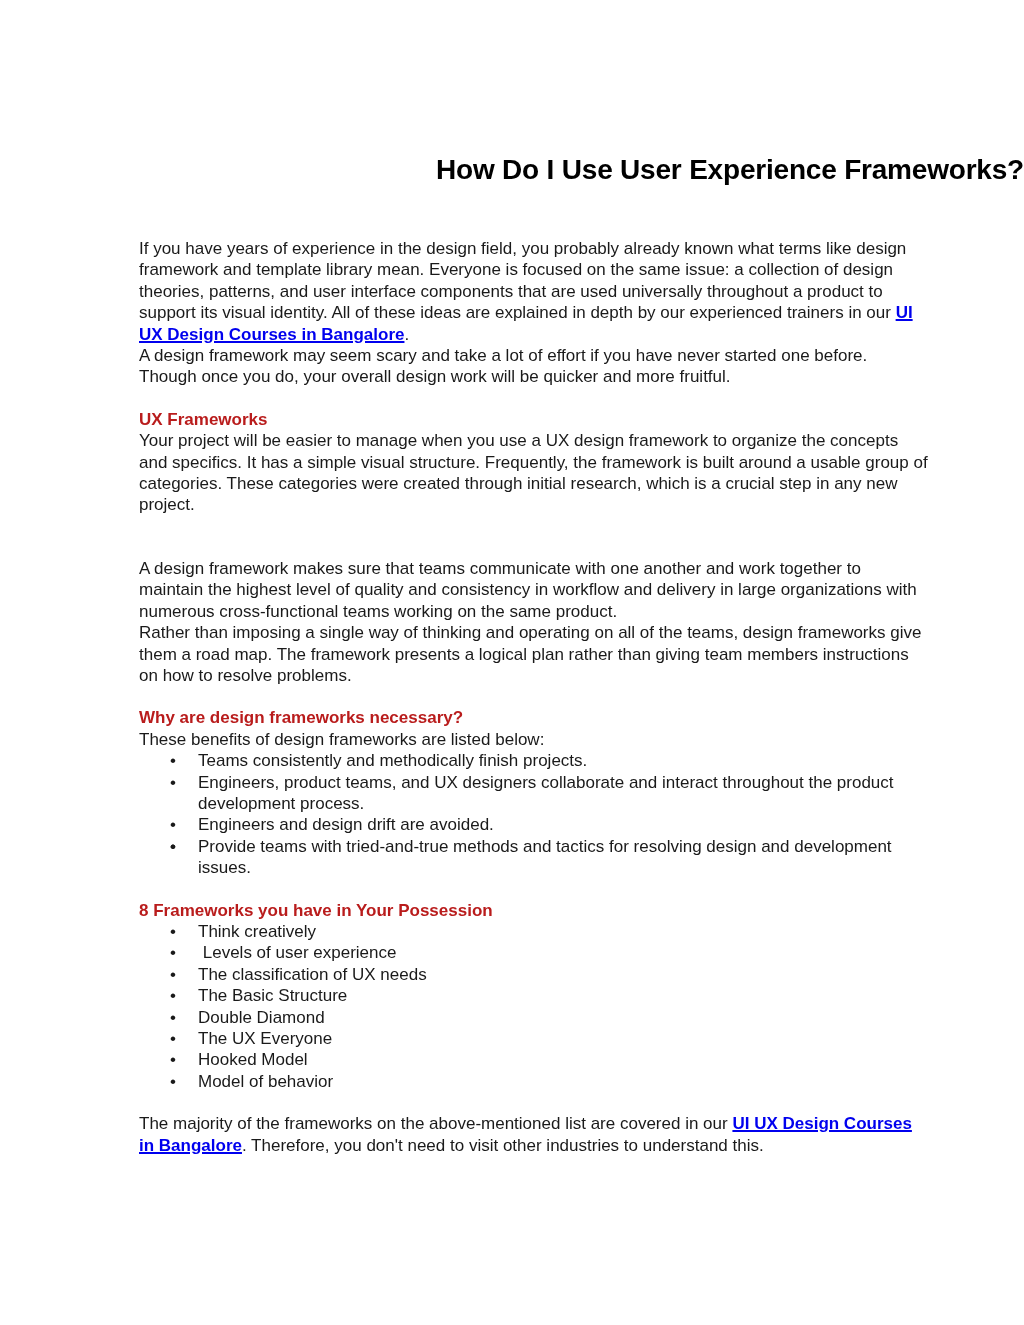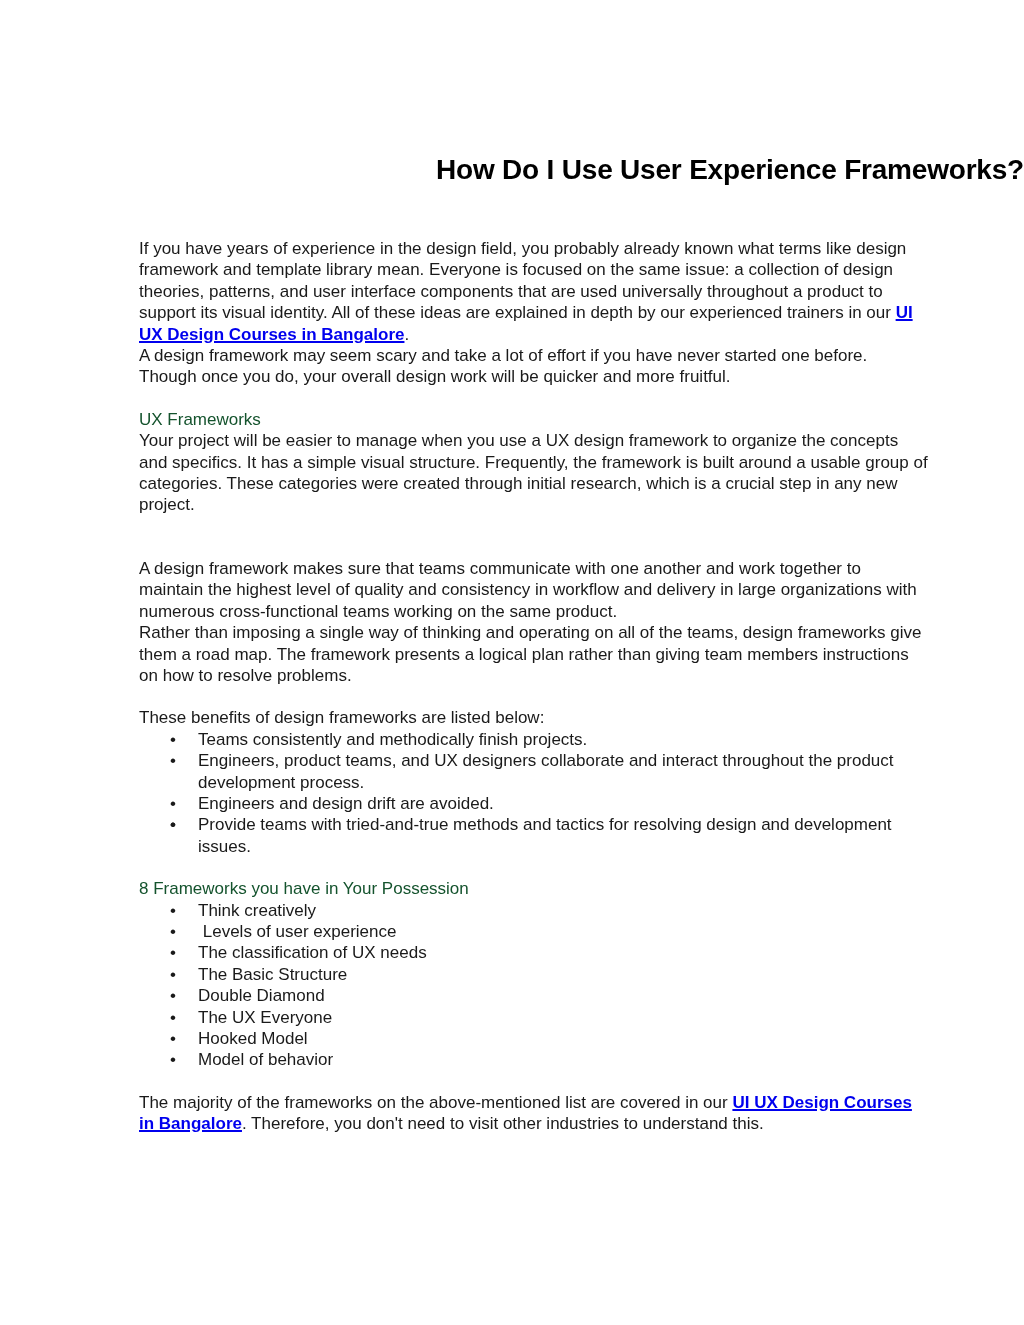--- a/index.html
+++ b/index.html
@@ -57,22 +57,22 @@
     text-align: left;
     white-space: normal;
   }
 
   .gap-sm { height: 21px; }
   .gap-lg { height: 42px; }
 
   .heading {
     font-size: 17px;
     line-height: 21.4px;
-    font-weight: normal;
-    color: #14532d;
+    font-weight: bold;
+    color: #b91c1c;
     margin: 0;
   }
 
   a.link, .link {
     color: #0000ee;
     font-weight: bold;
     text-decoration: underline;
     text-decoration-thickness: 1.5px;
     text-underline-offset: 1px;
   }
@@ -119,20 +119,21 @@
     <p class="heading">UX Frameworks</p>
     <p class="para">Your project will be easier to manage when you use a UX design framework to organize the concepts and specifics. It has a simple visual structure. Frequently, the framework is built around a usable group of categories. These categories were created through initial research, which is a crucial step in any new project.</p>
 
     <div class="gap-lg"></div>
 
     <p class="para">A design framework makes sure that teams communicate with one another and work together to maintain the highest level of quality and consistency in workflow and delivery in large organizations with numerous cross-functional teams working on the same product.</p>
     <p class="para">Rather than imposing a single way of thinking and operating on all of the teams, design frameworks give them a road map. The framework presents a logical plan rather than giving team members instructions on how to resolve problems.</p>
 
     <div class="gap-sm"></div>
 
+    <p class="heading">Why are design frameworks necessary?</p>
     <p class="para">These benefits of design frameworks are listed below:</p>
 
     <ul class="bullets">
       <li><span class="dot">•</span><span>Teams consistently and methodically finish projects.</span></li>
       <li><span class="dot">•</span><span>Engineers, product teams, and UX designers collaborate and interact throughout the product development process.</span></li>
       <li><span class="dot">•</span><span>Engineers and design drift are avoided.</span></li>
       <li><span class="dot">•</span></li>
       <li><span class="dot">•</span><span>Provide teams with tried-and-true methods and tactics for resolving design and development issues.</span></li>
     </ul>
 

